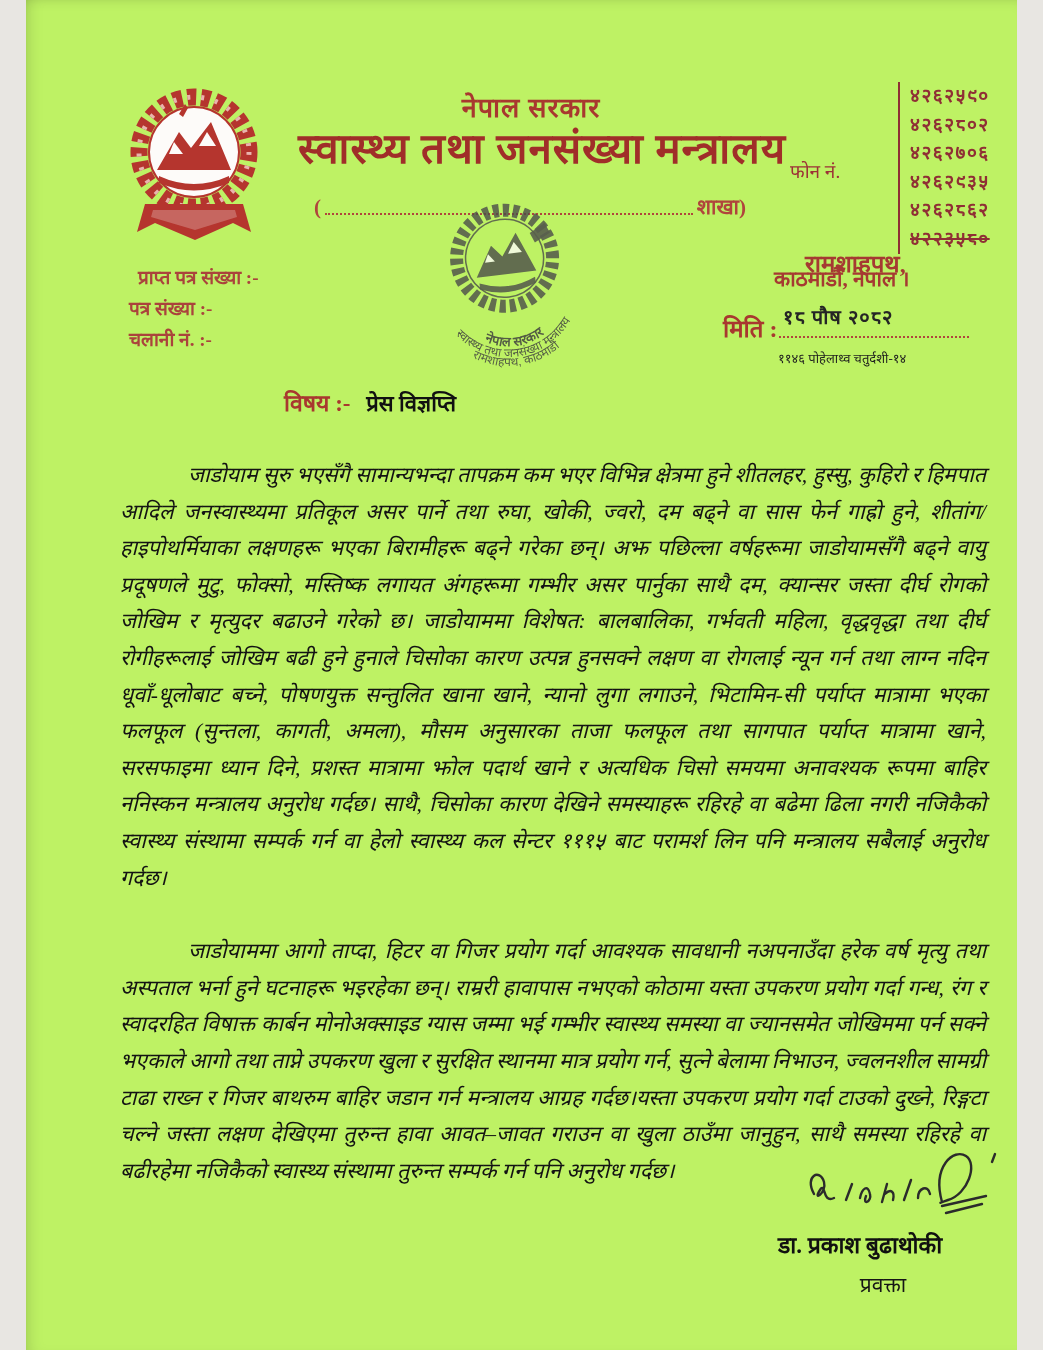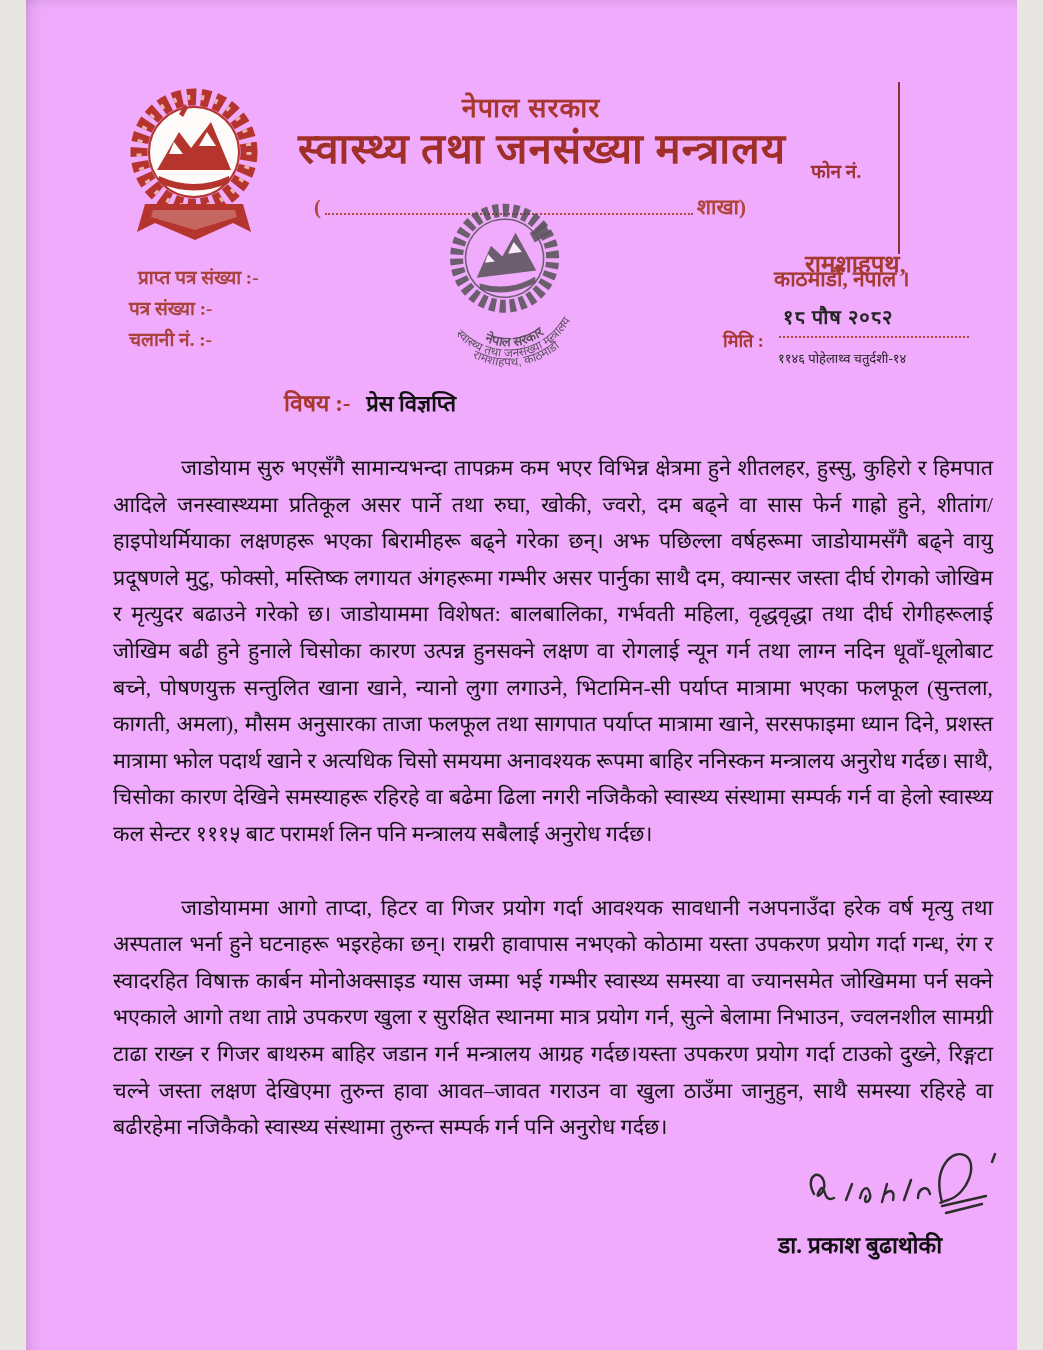--- a/index.html
+++ b/index.html
@@ -1,60 +1,60 @@
 <!DOCTYPE html>
 <html lang="ne"><head>
 <meta charset="utf-8">
 <style>
   html,body{margin:0;padding:0;background:#e8e6e2;}
   .page{
     position:relative;
     width:991px;height:1350px;
     margin:0 auto;
-    background:#f0abfc;
+    background:#bef264;
     overflow:hidden;
     font-family:"Liberation Serif","DejaVu Serif",serif;
     color:#141414;
     box-shadow:inset 12px 0 18px -14px rgba(0,0,0,.25), inset 0 10px 16px -14px rgba(0,0,0,.2);
   }
   .abs{position:absolute;}
 
   
   .gov-title{top:88px;left:0;width:1010px;text-align:center;font-size:27px;font-weight:bold;color:#a8382f;letter-spacing:1px;}
   .ministry-title{top:118px;left:0;width:1032px;text-align:center;font-size:42px;font-weight:bold;color:#a02e29;letter-spacing:1px;}
 
   
   .branch-line{top:192px;left:288px;width:432px;display:flex;align-items:flex-end;font-size:21px;color:#b0453c;font-weight:bold;}
   .branch-dots{flex:1 1 auto;border-bottom:2px dotted #b0453c;margin:0 4px 5px 4px;height:14px;}
 
   
-  .phone-label{top:158px;left:785px;font-size:19px;font-weight:bold;color:#9c3136;}
+  .phone-label{top:158px;left:764px;font-size:19px;font-weight:normal;color:#9c3136;}
   .phone-rule{top:82px;left:872px;width:2px;height:172px;background:#8f2f35;}
   .phone-list{top:82px;left:884px;font-size:19px;line-height:28.6px;font-weight:bold;color:#8f2f35;letter-spacing:1.5px;font-family:"Liberation Sans","DejaVu Sans",sans-serif;}
   .phone-list div{white-space:nowrap;}
   .struck{text-decoration:line-through;text-decoration-thickness:2px;}
 
   .addr1{top:246px;left:779px;font-size:24px;font-weight:bold;color:#a53a32;}
   .addr2{top:264px;left:748px;font-size:21px;font-weight:bold;color:#a53a32;}
 
-  .date-label{top:328px;left:697px;font-size:18px;font-weight:bold;color:#a8382f;}
+  .date-label{top:311px;left:697px;font-size:24px;font-weight:bold;color:#a8382f;}
   .date-value{top:303px;left:757px;font-size:20px;color:#252525;font-weight:bold;letter-spacing:1px;}
   .date-dots{top:336px;left:753px;width:190px;border-bottom:2px dotted #b0453c;height:0;}
   .date-ns{top:349px;left:752px;font-size:13px;color:#1e1e1e;}
 
   .recv-no{top:264px;left:112px;font-size:19px;font-weight:bold;color:#aa433c;}
   .letter-no{top:295px;left:103px;font-size:19px;font-weight:bold;color:#aa433c;}
   .dispatch-no{top:326px;left:103px;font-size:19px;font-weight:bold;color:#aa433c;}
 
   .subject{top:386px;left:258px;font-size:23px;}
   .subject .lbl{color:#a8382f;font-weight:bold;}
   .subject .val{color:#111;font-weight:bold;font-size:22px;margin-left:10px;}
 
   .body-text{top:441px;left:78px;width:898px;font-size:21.5px;line-height:36.6px;text-align:justify;color:#131313;}
-  .body-text p{margin:9px;text-indent:68px;}
+  .body-text p{margin:16px;text-indent:68px;font-style:italic;}
   .body-text p + p{margin-top:37px;}
 
   .sig-block{top:1146px;left:752px;width:250px;text-align:left;}
   .sig-svg{display:block;margin-left:18px;}
   .sig-name{font-size:23px;font-weight:bold;color:#101010;margin-top:4px;white-space:nowrap;}
   .sig-title{font-size:21px;color:#151515;margin-top:10px;text-align:center;width:210px;}
 
   .emblem{top:84px;left:93px;}
   .stamp{top:196px;left:392px;opacity:.88;}
 </style>
@@ -108,20 +108,28 @@
     </g>
     <g font-family="Liberation Sans, DejaVu Sans, sans-serif" fill="#3f3f3f" opacity=".95">
       <text font-size="13" font-weight="bold"><textPath href="#arc1" xlink:href="#arc1" startOffset="50%" text-anchor="middle">नेपाल सरकार</textPath></text>
       <text font-size="12"><textPath href="#arc2" xlink:href="#arc2" startOffset="50%" text-anchor="middle">स्वास्थ्य तथा जनसंख्या मन्त्रालय</textPath></text>
       <text font-size="12"><textPath href="#arc3" xlink:href="#arc3" startOffset="50%" text-anchor="middle">रामशाहपथ, काठमाडौं</textPath></text>
     </g>
   </svg>
 
   <div class="abs phone-label">फोन नं.</div>
   <div class="abs phone-rule"></div>
+  <div class="abs phone-list">
+    <div>४२६२५९०</div>
+    <div>४२६२८०२</div>
+    <div>४२६२७०६</div>
+    <div>४२६२९३५</div>
+    <div>४२६२८६२</div>
+    <div class="struck">४२२३५८०</div>
+  </div>
 
   <div class="abs addr1">रामशाहपथ,</div>
   <div class="abs addr2">काठमाडौँ, नेपाल ।</div>
 
   <div class="abs date-label">मिति :</div>
   <div class="abs date-value">१८ पौष २०८२</div>
   <div class="abs date-dots"></div>
   <div class="abs date-ns">११४६ पोहेलाथ्व चतुर्दशी-१४</div>
 
   <div class="abs recv-no">प्राप्त पत्र संख्या :-</div>
@@ -147,15 +155,16 @@
         <path d="M86 56 l5 -18 m-2 10 c6 -6 10 -2 8 6"></path>
         <path d="M108 54 l7 -20"></path>
         <path d="M122 52 c0 -10 10 -14 12 -4"></path>
         <path d="M146 56 C136 20 158 2 170 10 C182 18 172 48 152 54 C146 56 142 58 146 56"></path>
         <path d="M146 60 l44 -10"></path>
         <path d="M150 67 l36 -9"></path>
         <path d="M196 16 l3 -8"></path>
       </g>
     </svg>
     <div class="sig-name">डा. प्रकाश बुढाथोकी</div>
+    <div class="sig-title">प्रवक्ता</div>
   </div>
 
 </div>
 
 </body></html>

